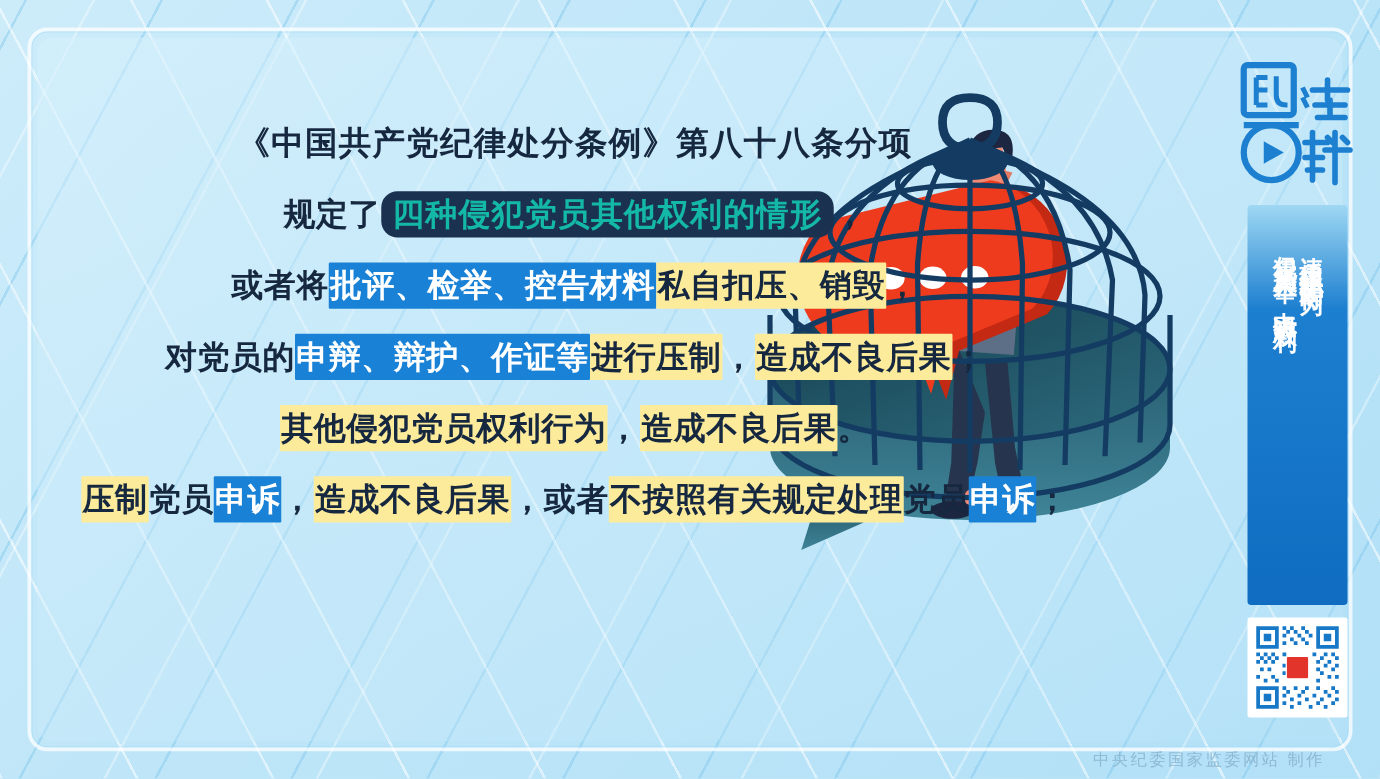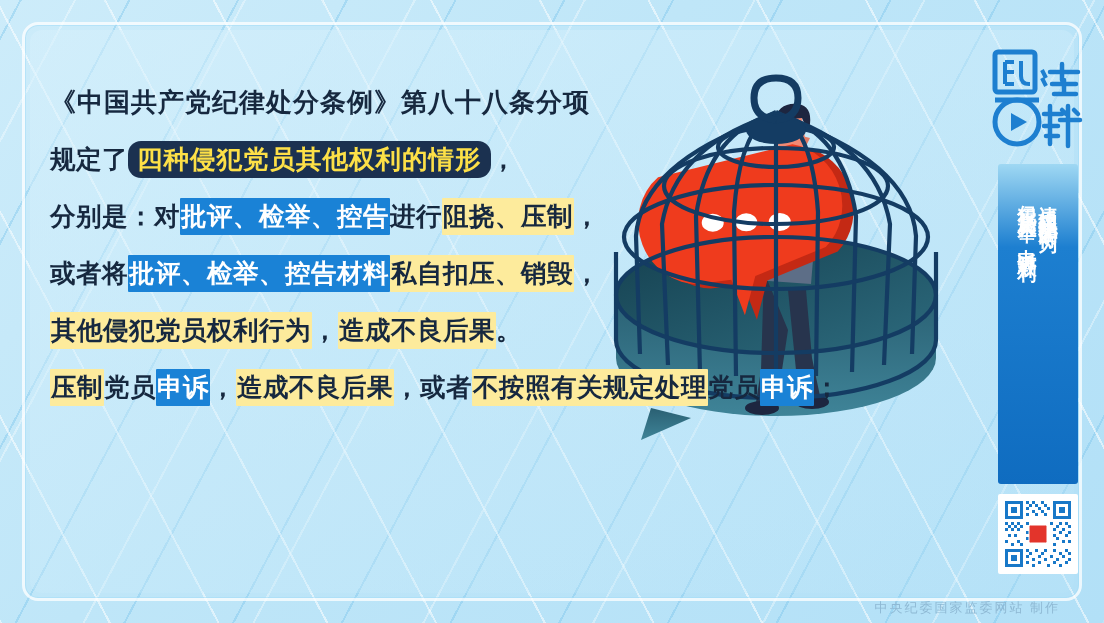--- a/index.html
+++ b/index.html
@@ -37,34 +37,35 @@
   }
   .frame-inner{
     position:absolute;left:30px;top:30px;right:30px;bottom:30px;
     border-radius:12px;
     background:linear-gradient(160deg,rgba(214,240,252,.55),rgba(186,228,248,.25));
     pointer-events:none;
   }
 
   
   #textblock{
-    position:absolute;left:50px;top:74px;width:820px;
+    position:absolute;left:50px;top:86px;width:820px;
     z-index:6;
+    text-align:center;
   }
   .tline{
     height:57px;line-height:57px;white-space:nowrap;
     color:#16283f;font-size:25.5px;letter-spacing:.5px;
     font-family:"Liberation Serif","DejaVu Serif",serif;
     font-weight:600;
   }
   .tline.title{font-size:26px;font-weight:700;letter-spacing:1px;}
   .hl-y{background:#fdeb9c;padding:4px 1px;border-radius:1px;color:#16283f;}
   .hl-b{background:#1a82d6;color:#ffffff;padding:4px 1px;border-radius:1px;}
   .pill{
-    background:#1b3150;color:#fde047;border-radius:13px;
+    background:#1b3150;color:#14b8a6;border-radius:13px;
     padding:4px 9px;letter-spacing:1px;margin-top:40px;
   }
 
   
   #illus{position:absolute;left:596px;top:40px;width:400px;height:440px;z-index:4;}
 
   
   #rail{position:absolute;right:20px;top:46px;width:92px;z-index:7;}
   #logo{width:92px;height:112px;position:relative;}
   #banner{
@@ -184,22 +185,22 @@
       <g>
         <ellipse cx="180" cy="90" rx="30" ry="14" fill="#143c63"></ellipse>
         <path d="M180 80 q-22 -2 -22 -22 q0 -20 22 -20 q22 0 22 20 q0 20 -22 22" fill="none" stroke="#143c63" stroke-width="7"></path>
       </g>
     </svg>
   </div>
 
   <div id="textblock">
     <div class="tline title" id="tl0"><span>《中国共产党纪律处分条例》第八十八条分项</span></div>
     <div class="tline" id="tl1"><span>规定了</span><span class="pill">四种侵犯党员其他权利的情形</span><span>，</span></div>
-    <div class="tline" id="tl2"><span>分别是：对</span><span class="hl-b">批评、检举、控告</span><span>进行</span><span class="hl-y">阻挠、压制</span><span>，</span></div>
     <div class="tline" id="tl3"><span>或者将</span><span class="hl-b">批评、检举、控告材料</span><span class="hl-y">私自扣压、销毁</span><span>，</span></div>
+    <div class="tline" id="tl5"><span>对党员的</span><span class="hl-b">申辩、辩护、作证等</span><span class="hl-y">进行压制</span><span>，</span><span class="hl-y">造成不良后果</span><span>；</span></div>
     <div class="tline" id="tl7"><span class="hl-y">其他侵犯党员权利行为</span><span>，</span><span class="hl-y">造成不良后果</span><span>。</span></div>
     <div class="tline" id="tl6"><span class="hl-y">压制</span><span>党员</span><span class="hl-b">申诉</span><span>，</span><span class="hl-y">造成不良后果</span><span>，或者</span><span class="hl-y">不按照有关规定处理</span><span>党员</span><span class="hl-b">申诉</span><span>；</span></div>
   </div>
 
   <div id="rail">
 
     <div id="logo">
       <svg width="92" height="112" viewBox="0 0 92 112">
 
         <rect x="3" y="6" width="40" height="40" rx="3" fill="none" stroke="#1d7fd0" stroke-width="5"></rect>

